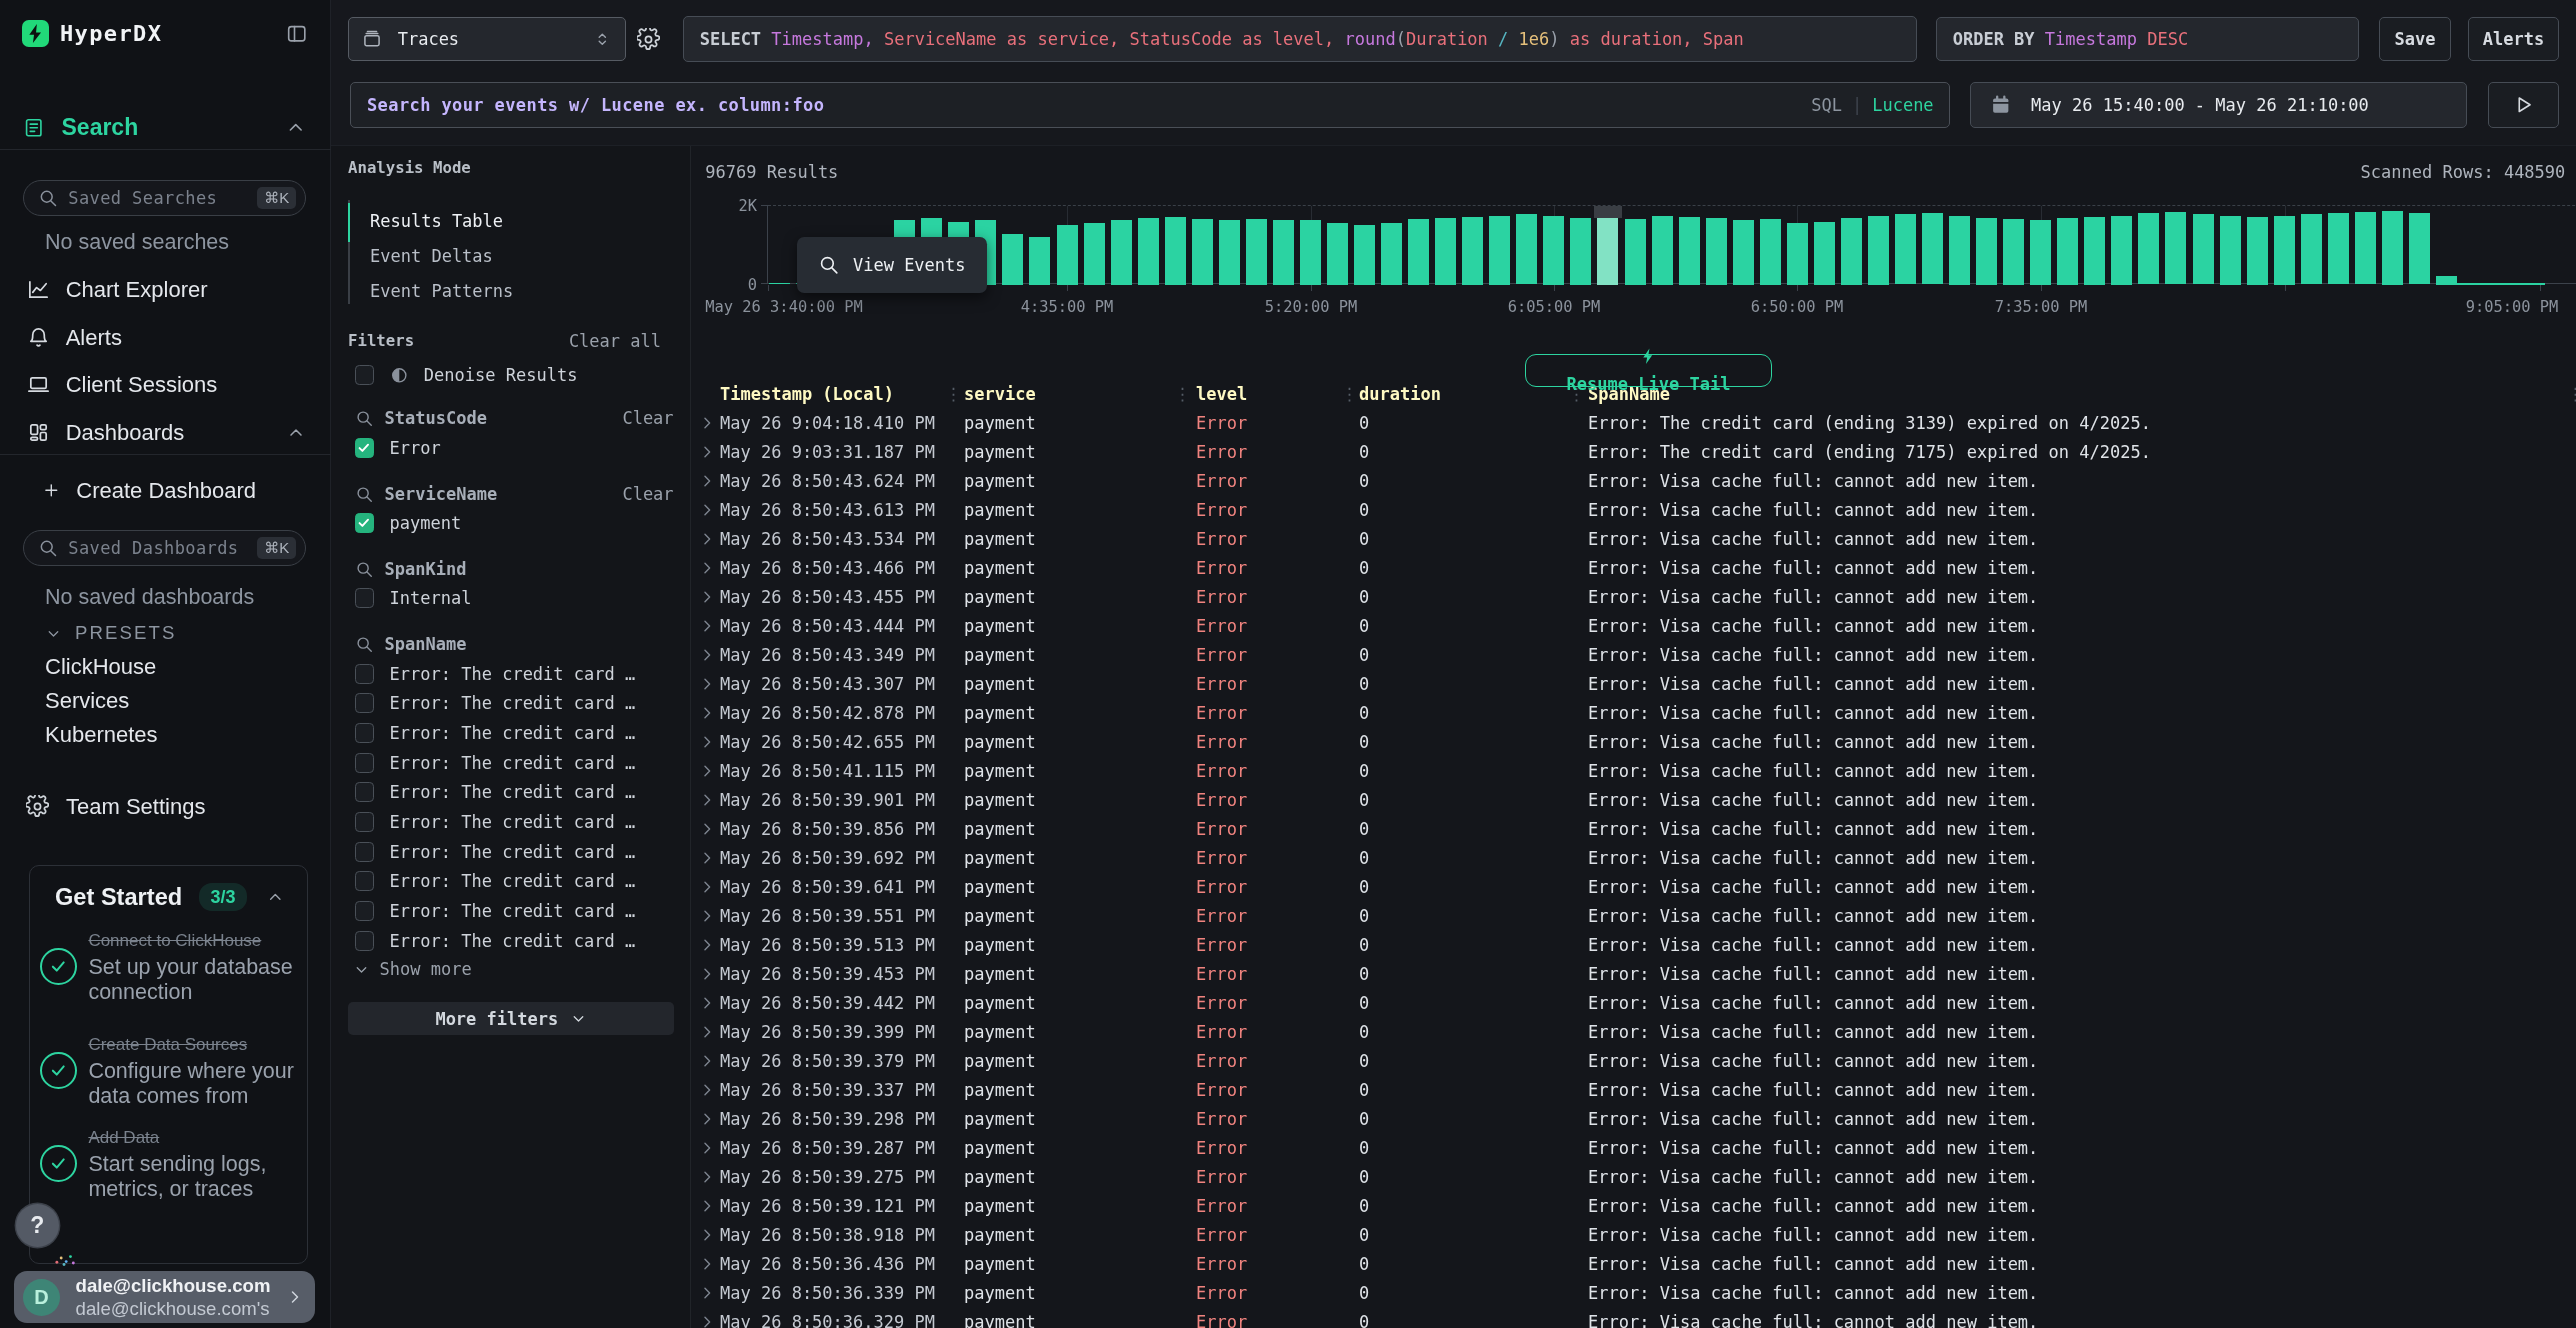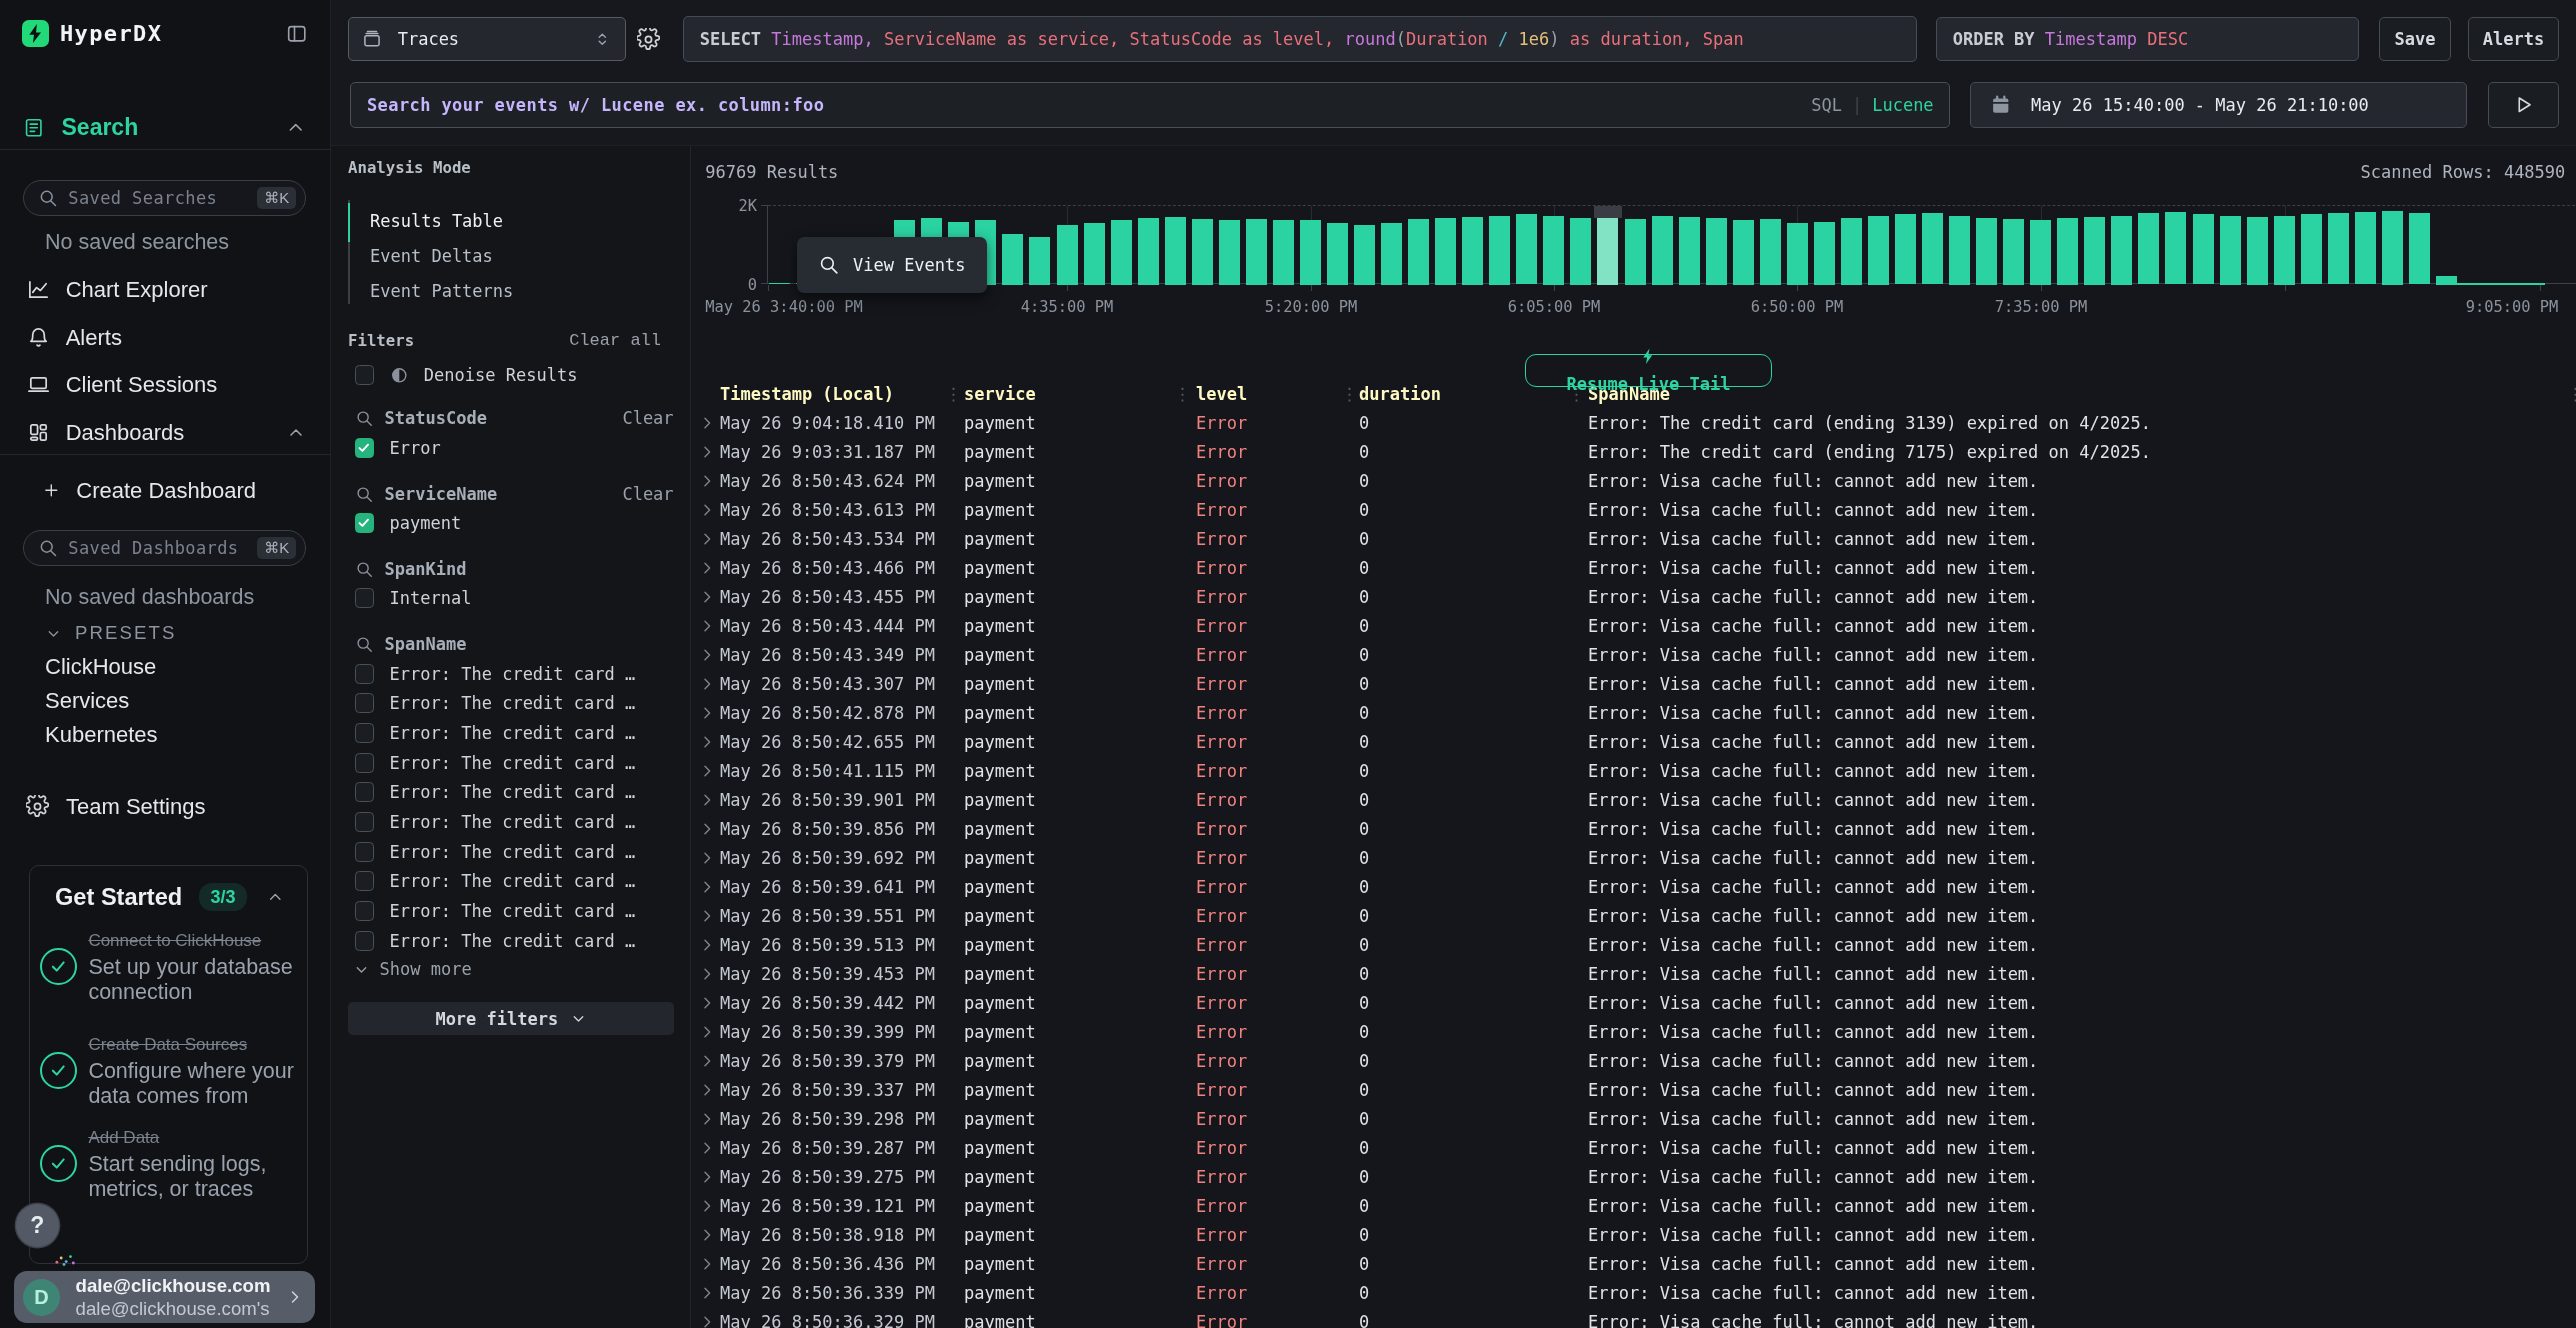--- a/index.html
+++ b/index.html
@@ -387,21 +387,21 @@
   <div class="abs f-label mono" style="left:17px; top:12px;">Analysis Mode</div>
   <div class="abs" id="mode-rail" style="left:17px; top:54px; width:2.1px; height:104px; background:#3a3f46;"></div>
   <div id="modes">
       <div class="mode-item mono" style="top: 65px; color: rgb(238, 241, 245);">Results Table</div>
       <div class="abs" style="left: 17px; top: 57px; width: 2.1px; height: 39px; background: rgb(45, 212, 160);"></div>
       <div class="mode-item mono" style="top: 100px;">Event Deltas</div>
       <div class="mode-item mono" style="top: 135px;">Event Patterns</div>
     </div>
 
   <div class="abs f-label mono" style="left:17px; top:185px;">Filters</div>
-  <div class="abs f-clear mono" style="right:29px; top:185px;font-family:Liberation Mono, monospace;">Clear all</div>
+  <div class="abs f-clear mono" style="right:29px; top:185px;">Clear all</div>
 
   <div class="abs" style="left:23.6px; top:219px; display:flex; align-items:center; gap:15.7px;">
     <span class="checkbox"></span>
     <span id="denoise-icon">
         <svg width="18.6" height="18.6" viewBox="0 0 24 24" fill="none" stroke="#8a919c" stroke-width="1.8" stroke-linecap="round" stroke-linejoin="round">
           <circle cx="12" cy="12" r="8.5"></circle>
           <path d="M12 3.5 a8.5 8.5 0 0 0 0 17z" fill="#8a919c" stroke="none"></path>
         </svg>
       </span>
     <span class="f-item-label mono">Denoise Results</span>

